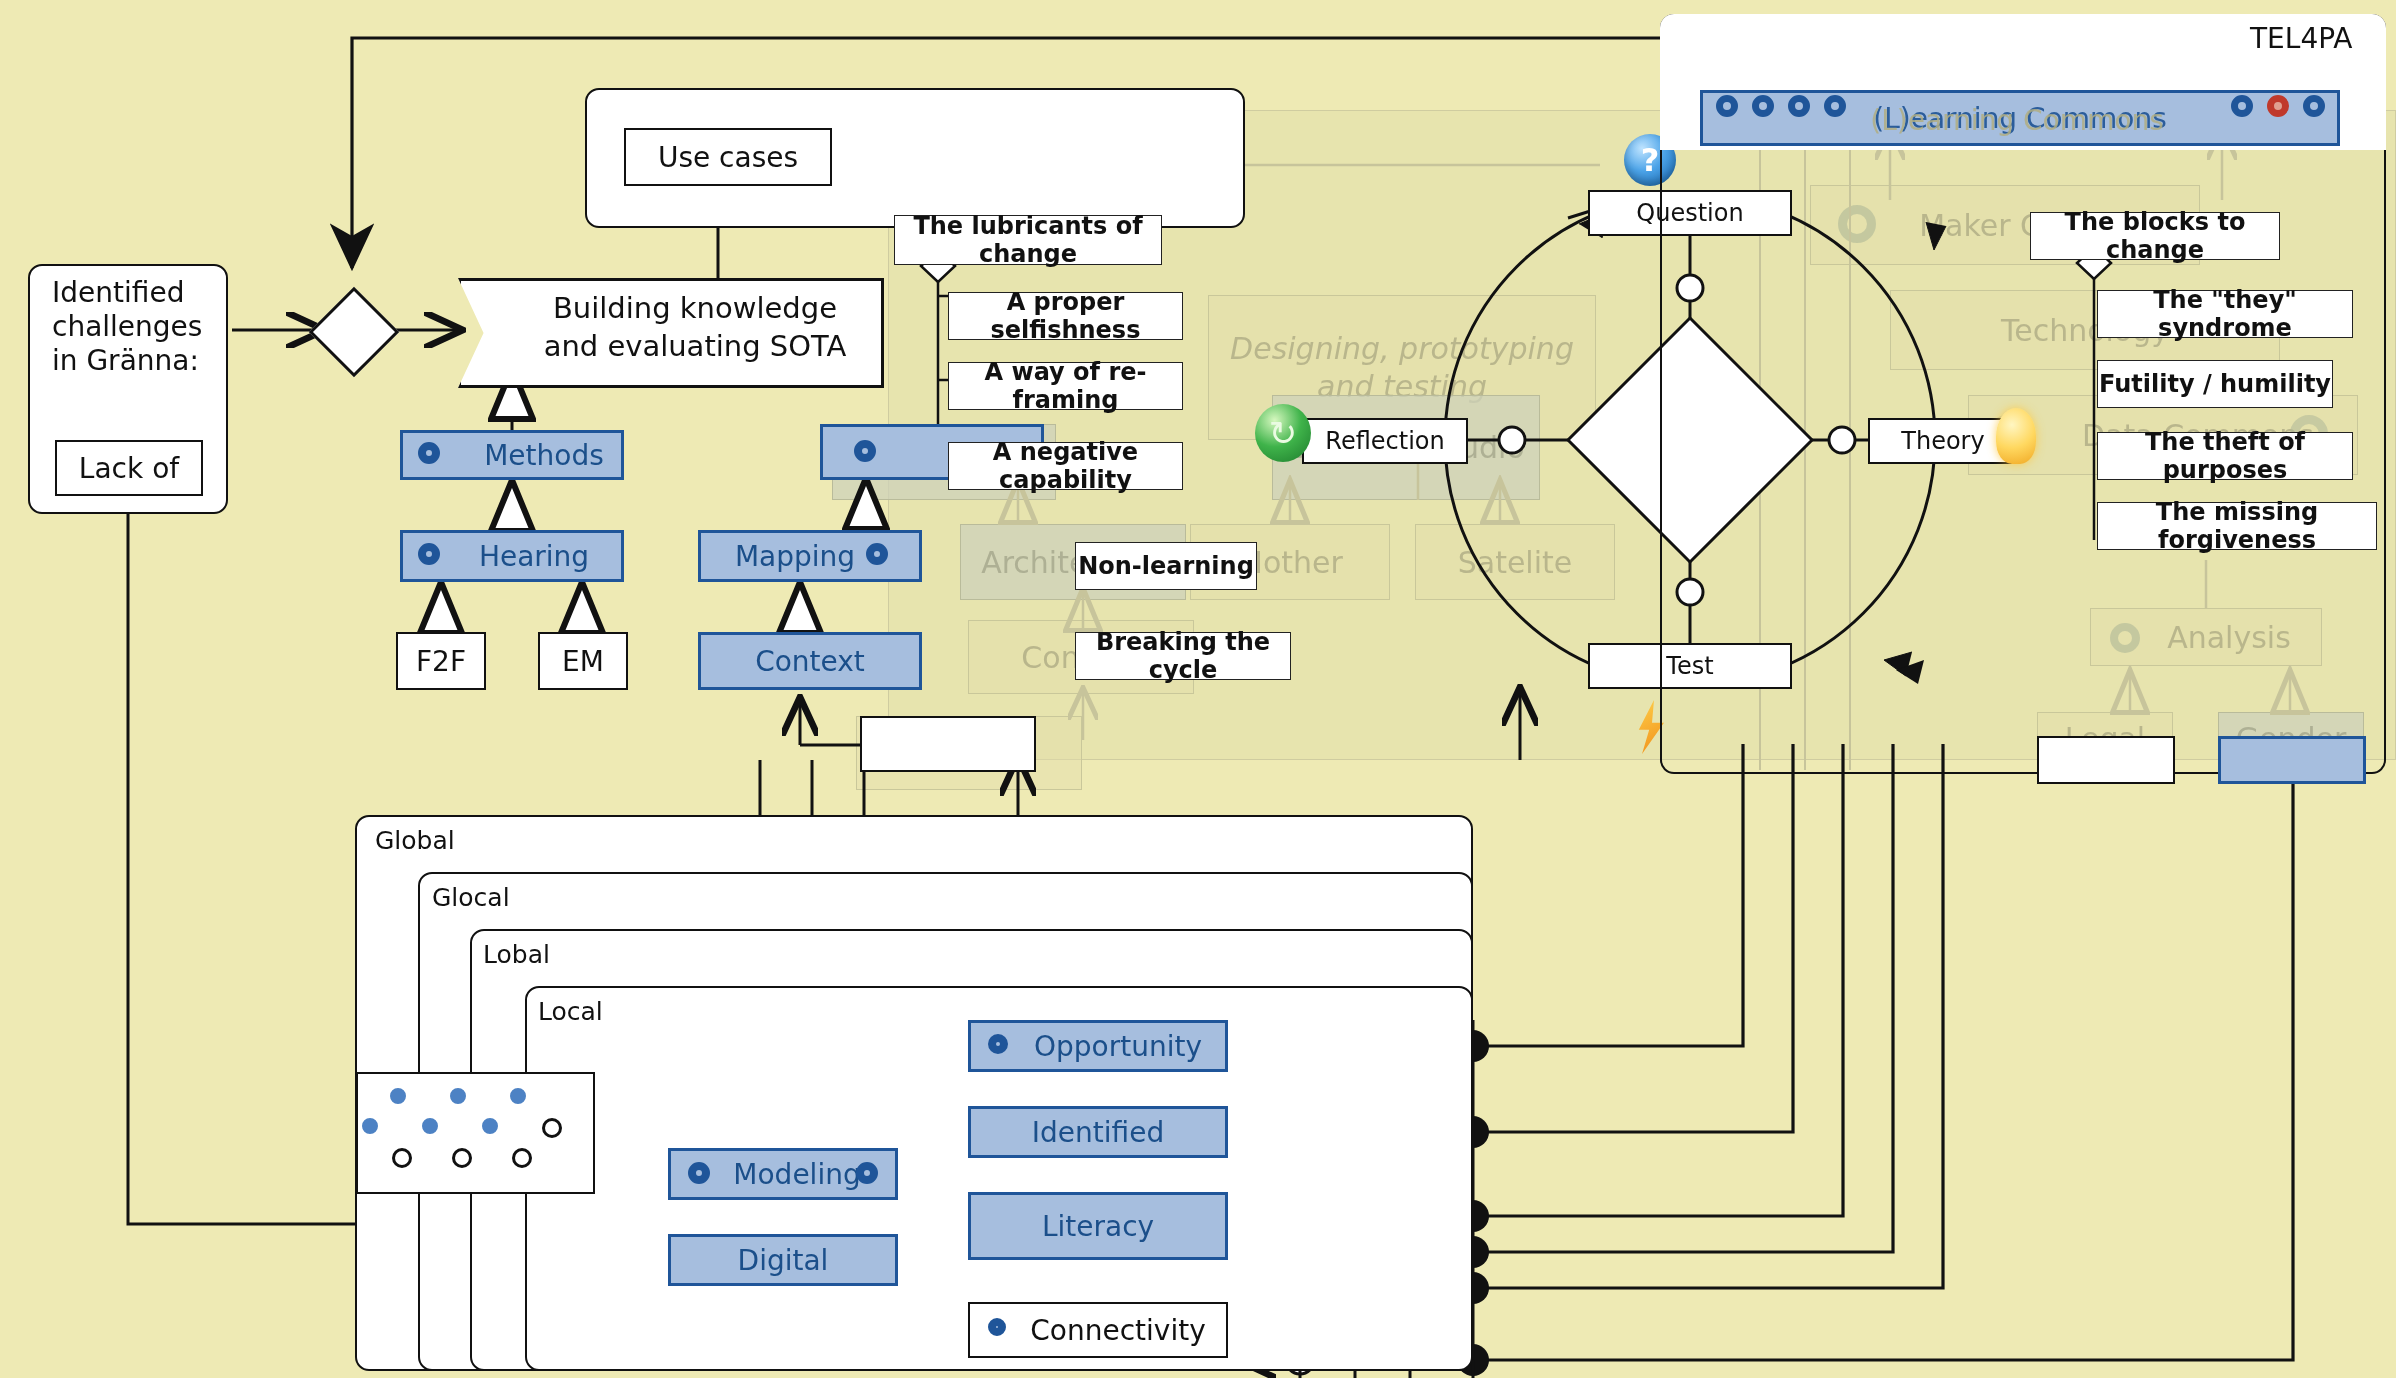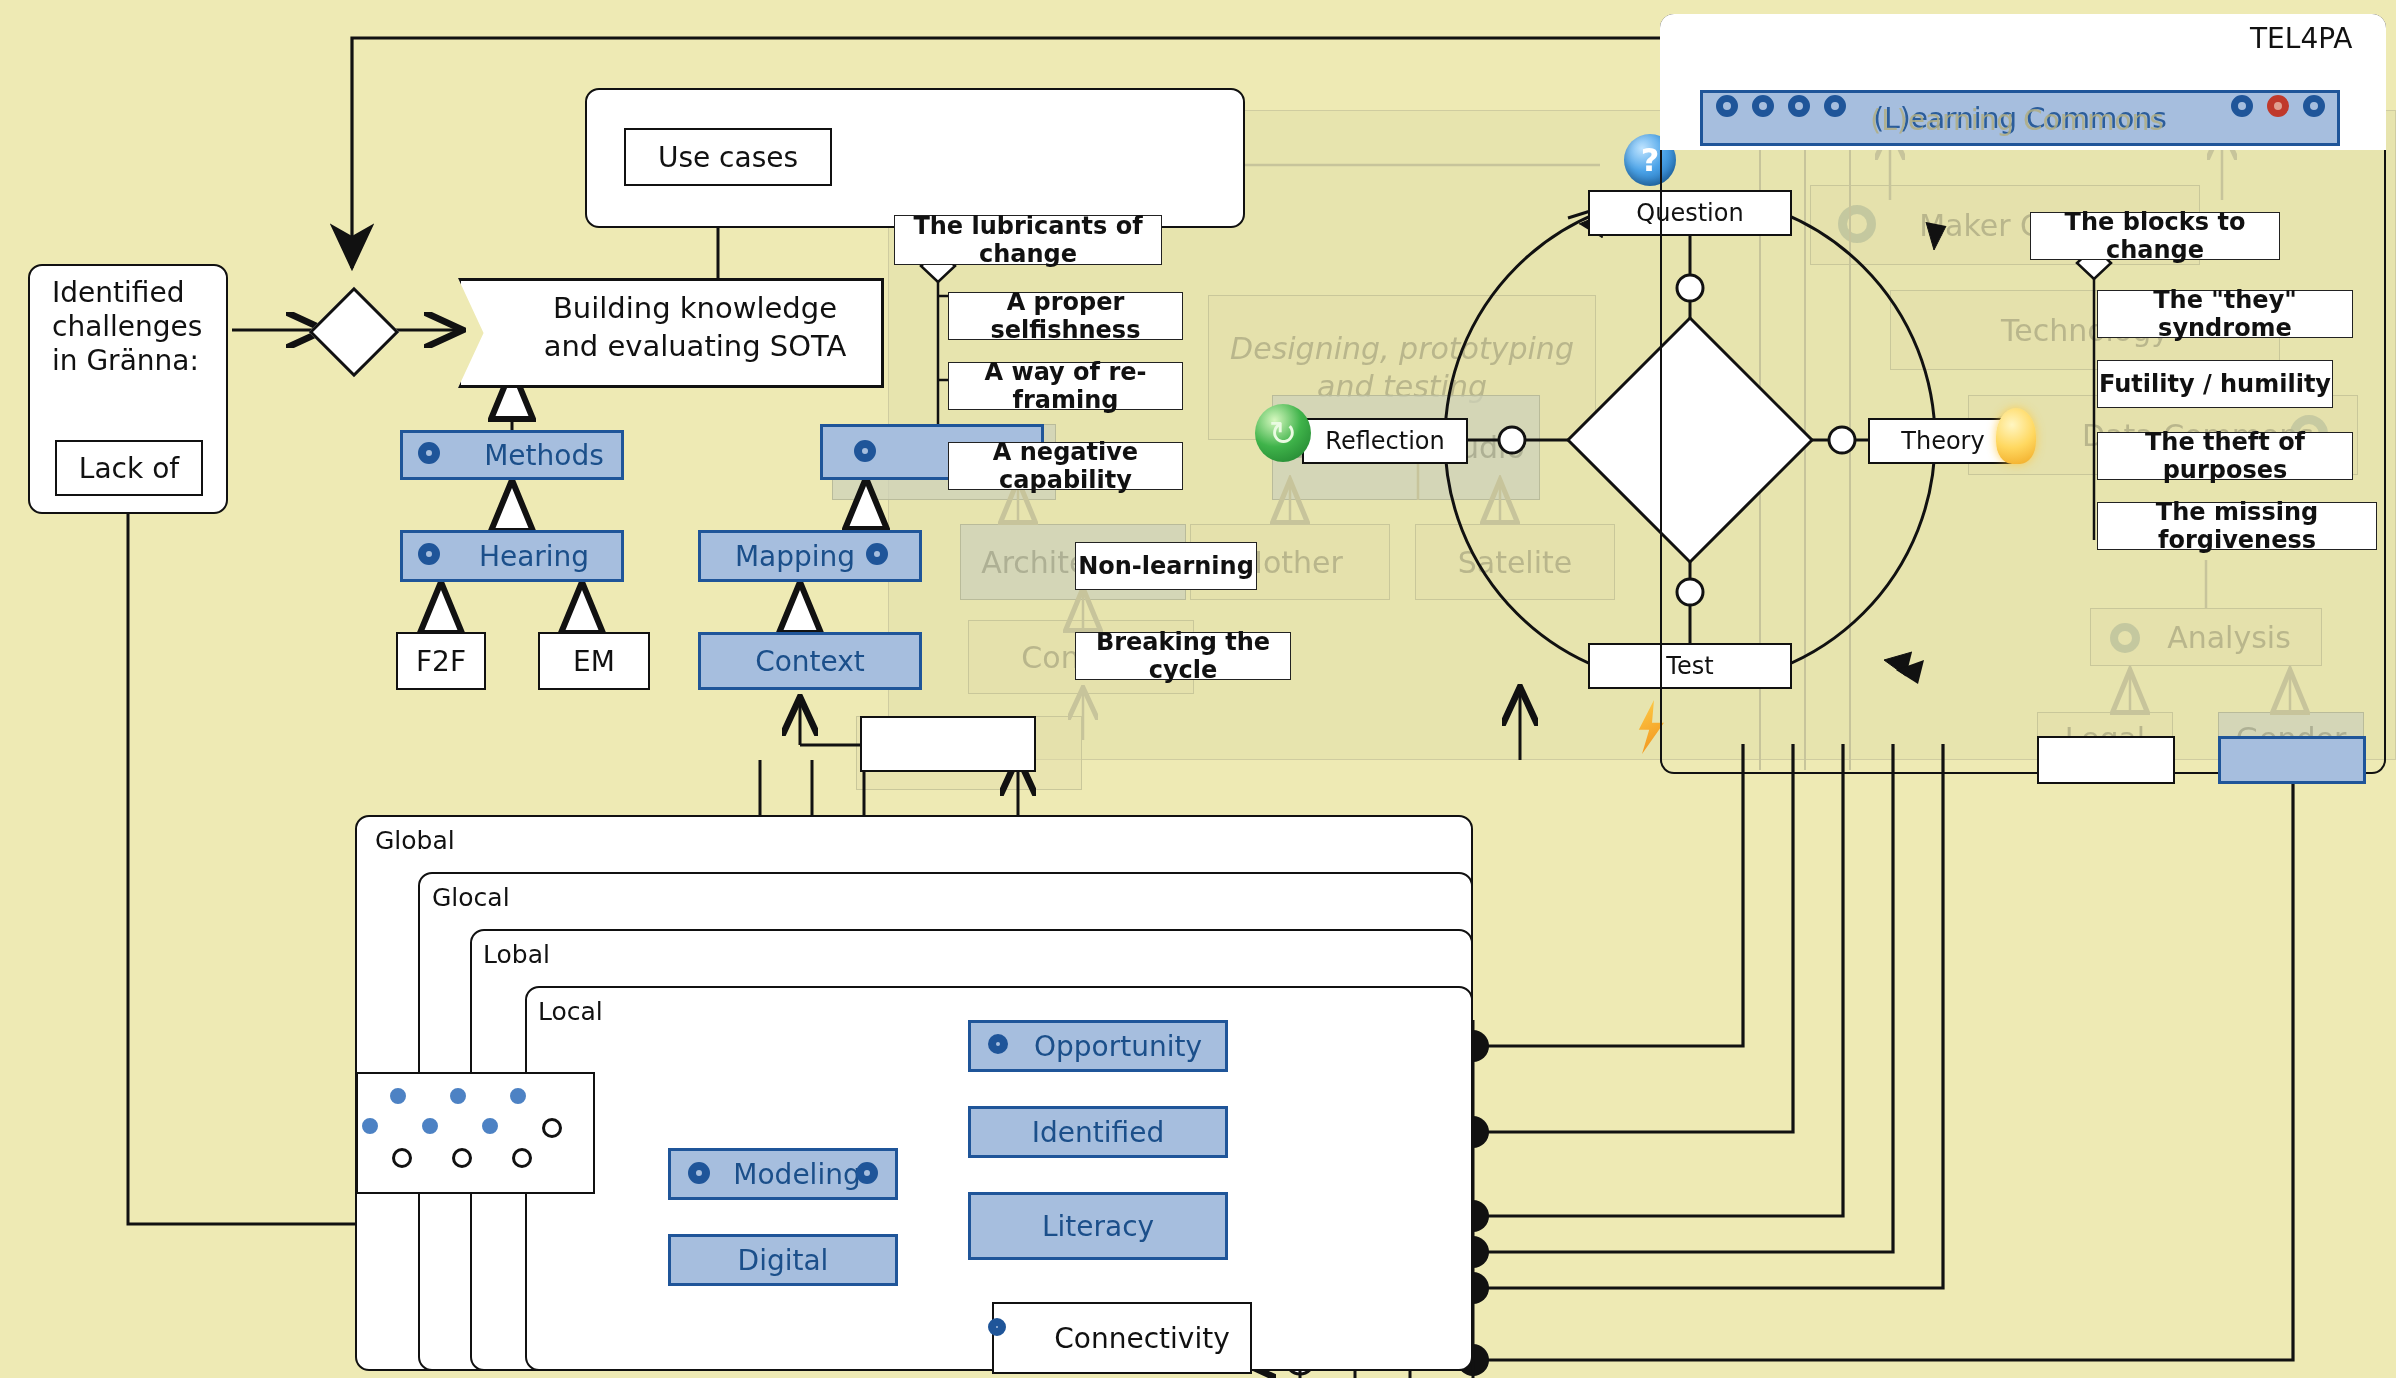--- a/index.html
+++ b/index.html
@@ -246,21 +246,21 @@
   <div class="rounded-grp" style="left:585px;top:88px;width:660px;height:140px;"></div>
   <div class="box white-box" style="left:624px;top:128px;width:208px;height:58px;font-size:28px;">Use cases</div>
 
   <div class="box blue-box" style="left:400px;top:430px;width:224px;height:50px;font-size:28px;padding-left:64px;">Methods</div>
   <span class="ring" style="left:418px;top:442px;width:22px;height:22px;border:8px solid #1f5599;"></span>
 
   <div class="box blue-box" style="left:400px;top:530px;width:224px;height:52px;font-size:28px;padding-left:44px;">Hearing</div>
   <span class="ring" style="left:418px;top:543px;width:22px;height:22px;border:8px solid #1f5599;"></span>
 
   <div class="box white-box" style="left:396px;top:632px;width:90px;height:58px;font-size:28px;">F2F</div>
-  <div class="box white-box" style="left:538px;top:632px;width:112px;height:58px;font-size:28px;">EM</div>
+  <div class="box white-box" style="left:538px;top:632px;width:90px;height:58px;font-size:28px;">EM</div>
 
   <div class="box blue-box" style="left:698px;top:530px;width:224px;height:52px;font-size:28px;padding-right:30px;">Mapping</div>
   <span class="ring" style="left:866px;top:543px;width:22px;height:22px;border:8px solid #1f5599;"></span>
 
   <div class="box blue-box" style="left:698px;top:632px;width:224px;height:58px;font-size:28px;">Context</div>
 
   <div class="box blue-box" style="left:820px;top:424px;width:224px;height:56px;"></div>
   <span class="ring" style="left:854px;top:440px;width:22px;height:22px;border:8px solid #1f5599;"></span>
 
   <div class="box white-box" style="left:860px;top:716px;width:176px;height:56px;"></div>
@@ -357,16 +357,16 @@
 
   <div class="box blue-box" style="left:668px;top:1234px;width:230px;height:52px;font-size:28px;">Digital</div>
 
   <div class="box blue-box" style="left:968px;top:1020px;width:260px;height:52px;font-size:28px;padding-left:40px;">Opportunity</div>
   <span class="ring" style="left:988px;top:1034px;width:20px;height:20px;border:8px solid #1f5599;"></span>
 
   <div class="box blue-box" style="left:968px;top:1106px;width:260px;height:52px;font-size:28px;">Identified</div>
 
   <div class="box blue-box" style="left:968px;top:1192px;width:260px;height:68px;font-size:28px;">Literacy</div>
 
-  <div class="box blue-box-lite" style="left:992px;top:1302px;width:260px;height:72px;font-size:28px;padding-left:40px;">Connectivity</div>
+  <div class="box blue-box-lite" style="left:968px;top:1302px;width:260px;height:56px;font-size:28px;padding-left:40px;">Connectivity</div>
   <span class="ring" style="left:988px;top:1318px;width:18px;height:18px;border:8px solid #1f5599;background:#a6bede;"></span>
 
 </div>
 
 </body></html>

